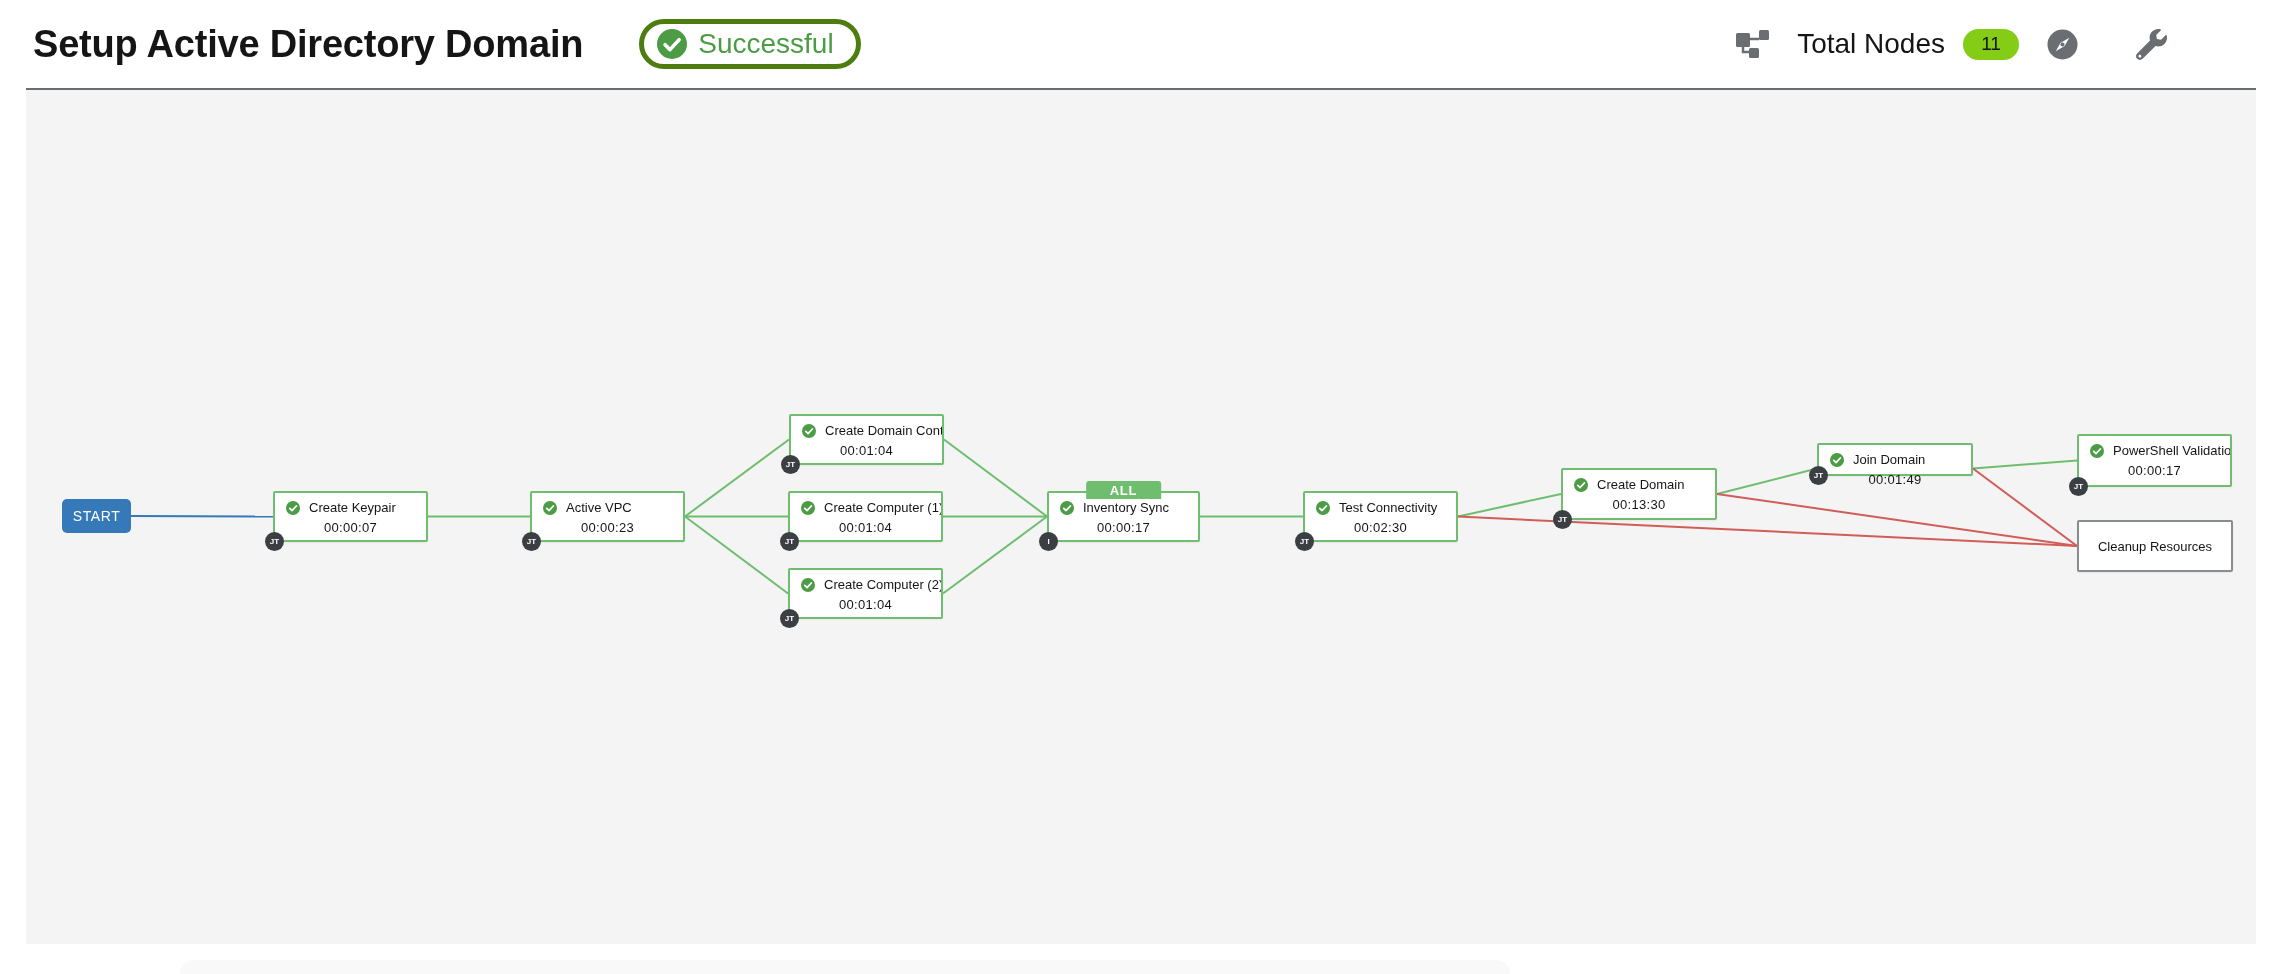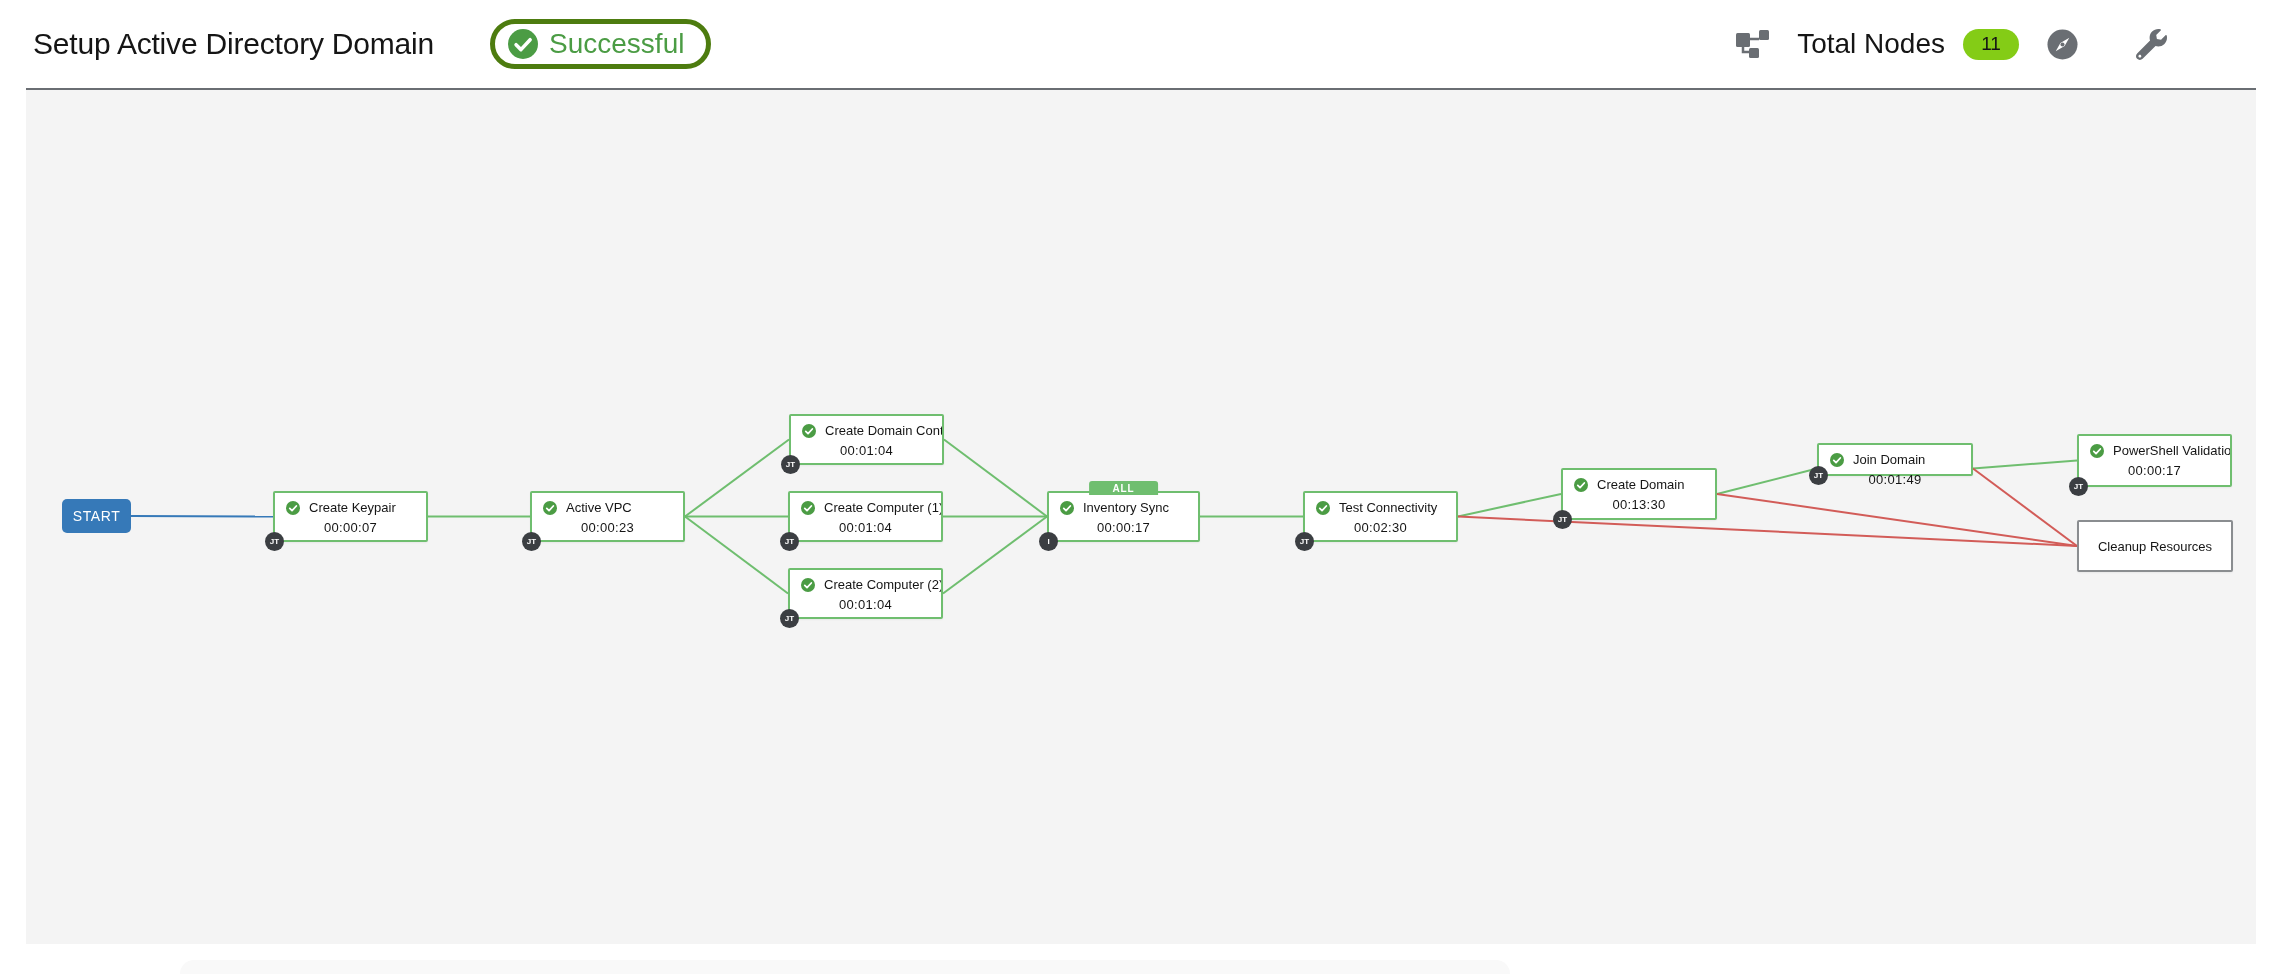--- a/index.html
+++ b/index.html
@@ -8,21 +8,21 @@
     width:2290px; height:974px; position:relative; overflow:hidden;
     background:#ffffff; color:#151515;
     font-family:"Liberation Sans", sans-serif;
   }
 
   
   .header {
     position:absolute; top:0; left:0; width:2290px; height:88px;
     display:flex; align-items:center; padding:0 33px;
   }
-  .page-title { font-size:30px; font-weight:400; letter-spacing:-0.2px; white-space:nowrap; }
+  .page-title { font-size:38px; font-weight:700; letter-spacing:-0.2px; white-space:nowrap; }
   .status-pill {
     margin-left:56px; height:50px; display:flex; align-items:center; gap:11px;
     border:5px solid #4d7c0f; border-radius:26px; background:#fff; padding:0 22px 0 13px;
   }
   .status-pill .label { font-size:28px; color:#4B9C44; }
   .header-right { margin-left:auto; display:flex; align-items:center; margin-right:90px; }
   .total-nodes-label { font-size:28px; margin-left:24px; white-space:nowrap; }
   .count-pill {
     margin-left:18px; min-width:56px; height:31px; border-radius:16px; background:#84cc16;
     display:flex; align-items:center; justify-content:center; font-size:19px; font-weight:500;
@@ -57,21 +57,21 @@
   .title-row { display:flex; align-items:center; gap:9px; padding:7px 6px 0 11px; font-size:13px; white-space:nowrap; overflow:hidden; }
   .title-row .check { display:flex; flex:0 0 auto; }
   .wf-time { text-align:center; font-size:13px; margin-top:5px; letter-spacing:0.3px; }
   .type-badge {
     position:absolute; left:-10px; bottom:-11px; width:19px; height:19px; border-radius:50%;
     background:#3B3E42; color:#fff; font-size:8px; font-weight:700;
     display:flex; align-items:center; justify-content:center;
   }
   .all-badge {
     position:absolute; top:-12px; left:50%; transform:translateX(-50%);
-    background:#6FBE6F; color:#fff; font-size:10px; font-weight:700;
+    background:#6FBE6F; color:#fff; font-size:13px; font-weight:700;
     padding:2px 24px 1px; border-radius:3px 3px 0 0; letter-spacing:0.8px;
   }
 
   .bottom-hint {
     position:absolute; left:180px; bottom:0; width:1330px; height:14px;
     background:#f9f9f9; border-radius:14px 14px 0 0;
   }
 </style>
 </head>
 <body>

